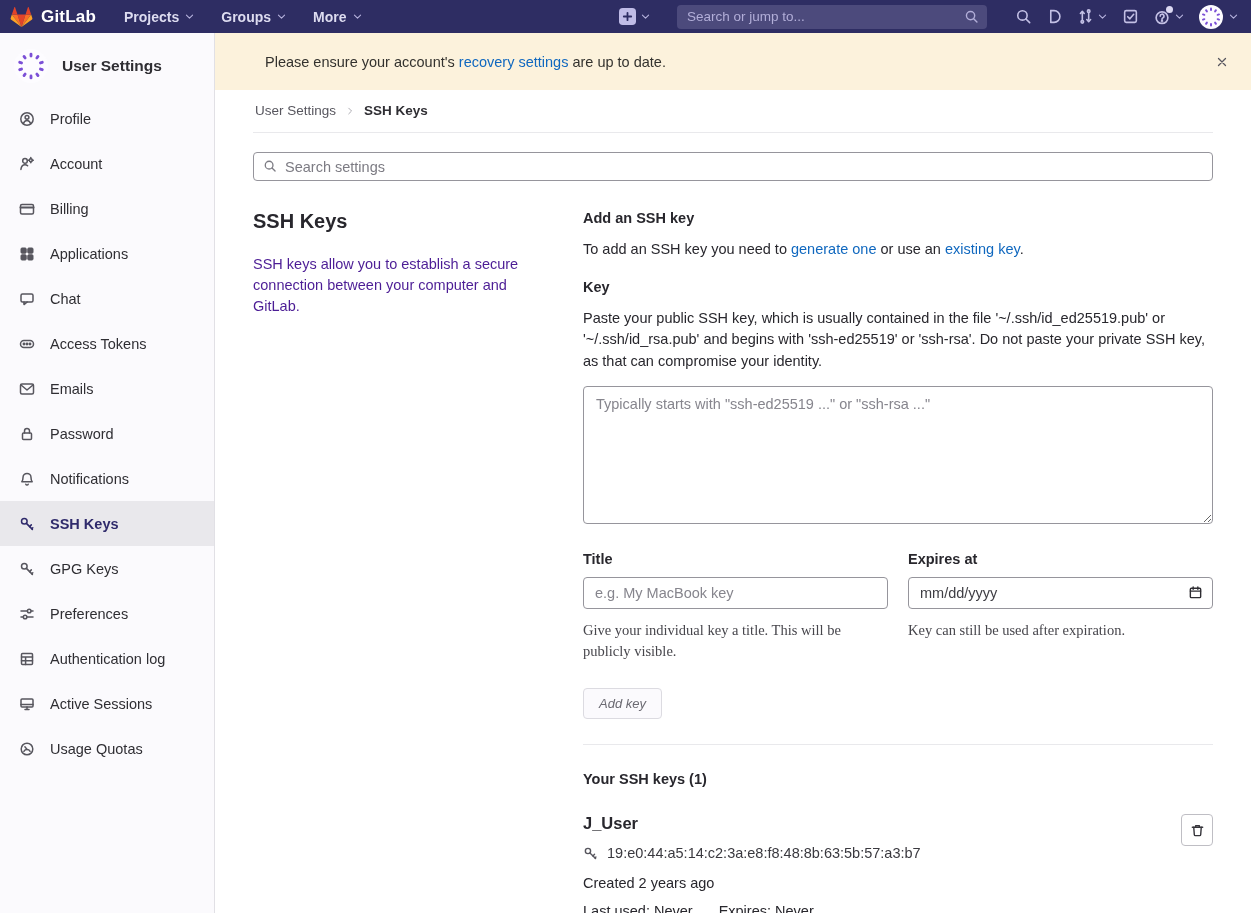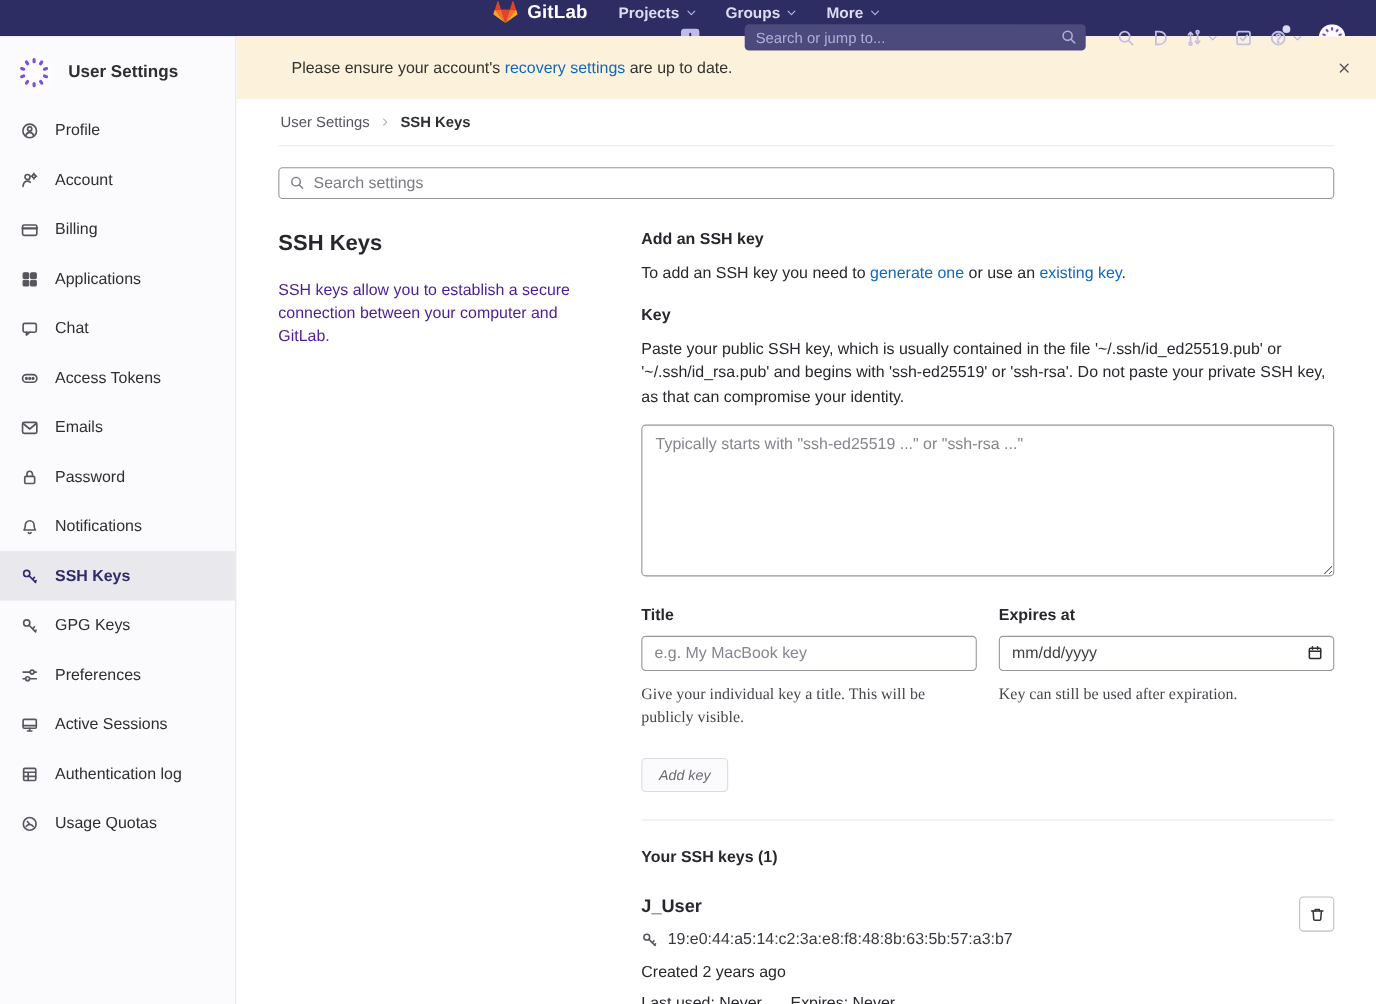--- a/index.html
+++ b/index.html
@@ -1,20 +1,20 @@
 <!DOCTYPE html>
 <html><head>
 <meta charset="utf-8">
 <style>
   * { box-sizing: border-box; margin: 0; padding: 0; }
   html,body { width: 1251px; height: 913px; overflow: hidden; }
   body { font-family: "Liberation Sans", sans-serif; background: #fff; color: #2f2e33; }
 
   
-  .navbar { height: 33px; background: #2e2d63; display: flex; align-items: center; padding: 0 12px 0 10px; flex-direction: column; }
+  .navbar { height: 33px; background: #2e2d63; display: flex; align-items: center; padding: 0 12px 0 10px; }
   .nav-left { display: flex; align-items: center; }
   .brand { display: flex; align-items: center; gap: 8px; text-decoration: none; margin-right: 28px; cursor: pointer; }
   .brand-text { color: #fff; font-size: 17px; font-weight: 700; letter-spacing: .2px; }
   .nav-menus { display: flex; align-items: center; gap: 26px; }
   .nav-menu { display: flex; align-items: center; gap: 5px; color: #dddcf0; font-size: 14px; font-weight: 700; text-decoration: none; cursor: pointer; }
   .nav-menu svg, .nav-iconbtn svg.chev { stroke: #b9b5e0; }
   .nav-right { margin-left: auto; display: flex; align-items: center; gap: 14px; }
   .plus-wrap { display: flex; align-items: center; gap: 4px; cursor: pointer; margin-right: 12px; }
   .nav-search { position: relative; width: 310px; margin-right: 14px; }
   .nav-search input { width: 100%; height: 24px; background: #4c4a7c; border: none; border-radius: 4px; color: #e6e4f5; font-size: 13.5px; padding: 0 30px 0 10px; font-family: inherit; }
@@ -330,31 +330,31 @@
         <svg class="s" width="16" height="16" viewBox="0 0 16 16">
             <path d="M2 5h6.3M12.2 5H14"></path>
             <circle cx="10.2" cy="5" r="1.8"></circle>
             <path d="M2 11h2.2M8 11h6"></path>
             <circle cx="6.1" cy="11" r="1.8"></circle>
           </svg>
         <span>Preferences</span>
       </a>
       <a class="side-item">
         <svg class="s" width="16" height="16" viewBox="0 0 16 16">
+            <rect x="2.5" y="2.5" width="11" height="11" rx="1"></rect>
+            <path d="M2.5 6h11M6.6 6v7.5M2.5 9.8h11"></path>
+          </svg>
+        <span>Authentication log</span>
+      </a>
+      <a class="side-item">
+        <svg class="s" width="16" height="16" viewBox="0 0 16 16">
             <rect x="2" y="3" width="12" height="8" rx="1"></rect>
             <path d="M2 8.6h12M6 13.5h4M8 11v2.5"></path>
           </svg>
         <span>Active Sessions</span>
-      </a>
-      <a class="side-item">
-        <svg class="s" width="16" height="16" viewBox="0 0 16 16">
-            <rect x="2.5" y="2.5" width="11" height="11" rx="1"></rect>
-            <path d="M2.5 6h11M6.6 6v7.5M2.5 9.8h11"></path>
-          </svg>
-        <span>Authentication log</span>
       </a>
       <a class="side-item">
         <svg class="s" width="16" height="16" viewBox="0 0 16 16">
             <circle cx="8" cy="8" r="5.8"></circle>
             <path d="M8 8.4 5.9 5.8"></path>
             <path d="M4.9 10.3a3.6 3.6 0 0 1 6.2 0"></path>
           </svg>
         <span>Usage Quotas</span>
       </a>
     </nav>

